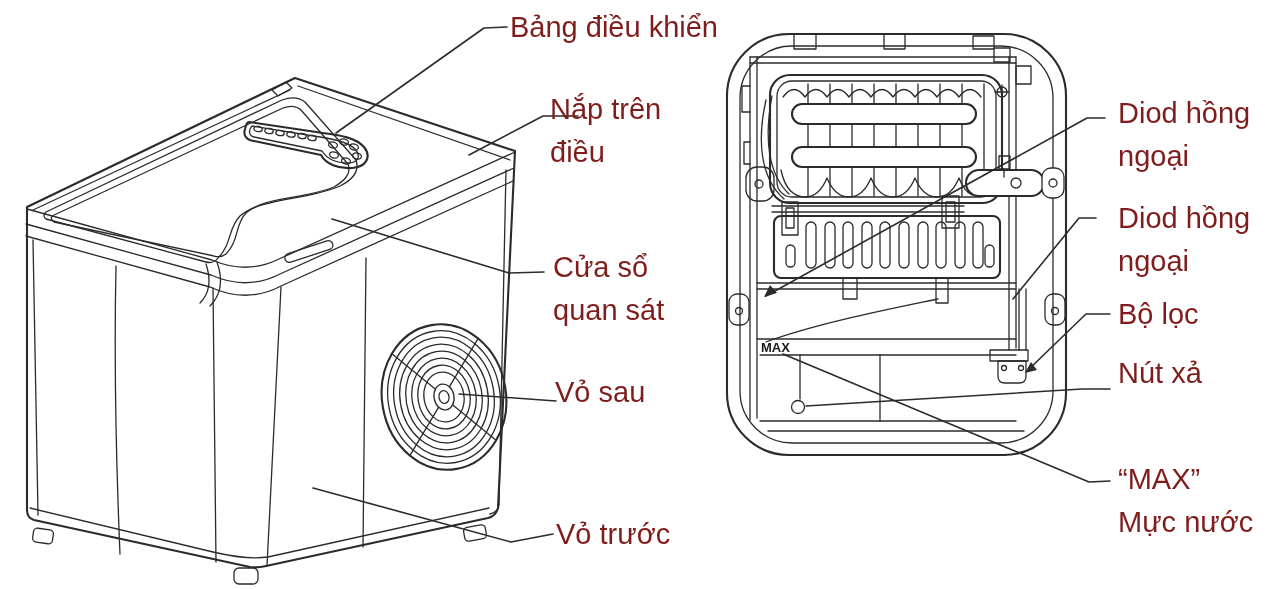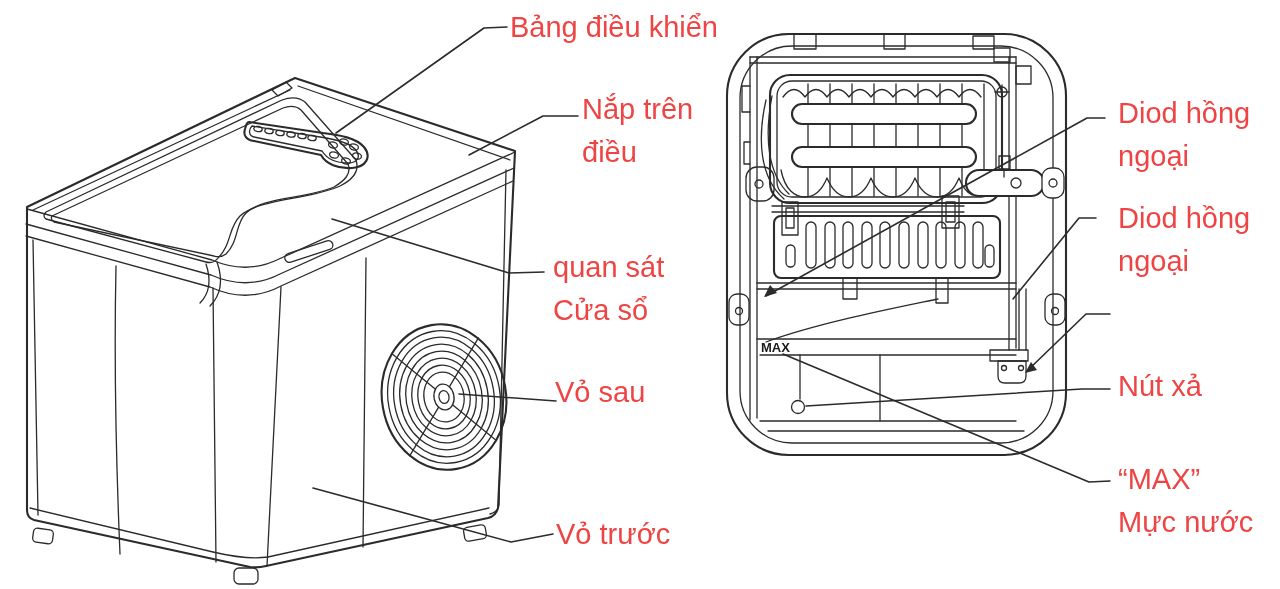--- a/index.html
+++ b/index.html
@@ -6,21 +6,21 @@
   .canvas{position:relative;width:1280px;height:589px;background:#ffffff;overflow:hidden;
           font-family:"Liberation Sans",sans-serif;}
   .canvas svg{position:absolute;left:0;top:0;}
   .art path,.art rect,.art ellipse,.art circle,.art line{fill:none;stroke:#2b2b2b;stroke-width:1.3;
           stroke-linecap:round;stroke-linejoin:round;}
   .art .w2{stroke-width:2.1;}
   .art .fillw{fill:#ffffff;}
   .leaders path{fill:none;stroke:#2b2b2b;stroke-width:1.6;stroke-linecap:round;stroke-linejoin:round;}
   .leaders .arrow{fill:#2b2b2b;stroke:none;}
   .max-text{font-family:"Liberation Sans",sans-serif;font-size:13px;font-weight:bold;fill:#1a1a1a;}
-  .lbl{position:absolute;font-size:29px;line-height:43px;color:#ef4444;white-space:nowrap;}
+  .lbl{position:absolute;font-size:29px;line-height:43px;color:#7f1d1d;white-space:nowrap;}
 </style>
 </head>
 <body>
 
 <div class="canvas">
 
   <svg width="1280" height="589" viewBox="0 0 1280 589">
 
     <g class="art">
 
@@ -198,43 +198,46 @@
       <path d="M1110,389 L1082,389 L806,406"></path>
       <path d="M1110,481 L1089,482 L783,354"></path>
       <path class="arrow" d="M764,297 l13,-4 l-7,-8 z"></path>
       <path class="arrow" d="M1025,373 l12,-3 l-6,-8 z"></path>
     </g>
   </svg>
 
   <div class="lbl" style="left:510px;top:6px">
     <div>Bảng điều khiển</div>
   </div>
-  <div class="lbl" style="left:582px;top:88px">
+  <div class="lbl" style="left:550px;top:88px">
     <div>Nắp trên</div>
     <div>điều</div>
   </div>
   <div class="lbl" style="left:553px;top:246px">
+    <div>Cửa sổ</div>
     <div>quan sát</div>
-    <div>Cửa sổ</div>
   </div>
   <div class="lbl" style="left:556px;top:513px">
     <div>Vỏ trước</div>
   </div>
   <div class="lbl" style="left:555px;top:371px">
     <div>Vỏ sau</div>
   </div>
   <div class="lbl" style="left:1118px;top:92px">
     <div>Diod hồng</div>
     <div>ngoại</div>
   </div>
   <div class="lbl" style="left:1118px;top:197px">
     <div>Diod hồng</div>
     <div>ngoại</div>
   </div>
-  <div class="lbl" style="left:1118px;top:365px">
+  <div class="lbl" style="left:1118px;top:293px">
+    <div>Bộ lọc</div>
+  </div>
+  <div class="lbl" style="left:1118px;top:352px">
     <div>Nút xả</div>
   </div>
   <div class="lbl" style="left:1118px;top:458px">
     <div>“MAX”</div>
     <div>Mực nước</div>
   </div>
 
 </div>
 
 </body></html>

